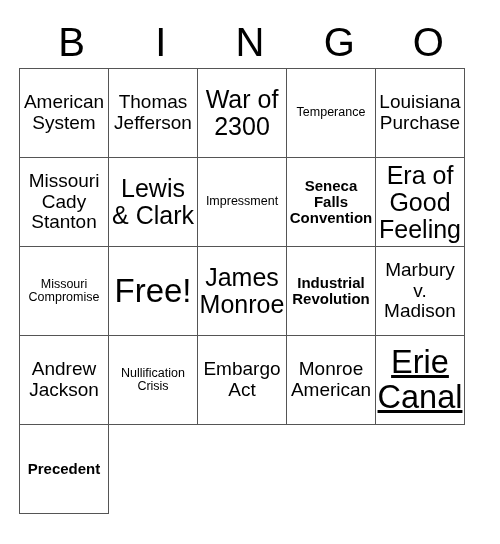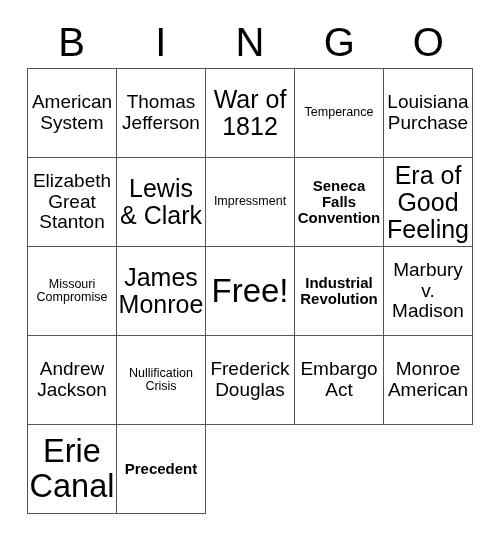--- a/index.html
+++ b/index.html
@@ -39,21 +39,21 @@
     justify-content: center;
     font-size: 40px;
     font-weight: normal;
     line-height: 1;
     letter-spacing: 0;
   }
 
   
   #grid {
     position: absolute;
-    left: 27px;
+    left: 19px;
     top: 68px;
     width: 446px;
     height: 446px;
     border-top: 1px solid #555555;
     border-left: 1px solid #555555;
     box-sizing: border-box;
     display: grid;
     grid-template-columns: repeat(5, 1fr);
     grid-template-rows: repeat(5, 1fr);
   }
@@ -97,78 +97,75 @@
 
   <div id="grid">
 
     <div class="cell">
         <span class="cell-text s-md">American System</span>
       </div>
     <div class="cell">
         <span class="cell-text s-md">Thomas Jefferson</span>
       </div>
     <div class="cell">
-        <span class="cell-text s-lg">War of 1812</span>
+        <span class="cell-text s-lg">War of 2300</span>
       </div>
     <div class="cell">
         <span class="cell-text s-xs">Temperance</span>
       </div>
     <div class="cell">
         <span class="cell-text s-md">Louisiana Purchase</span>
       </div>
 
     <div class="cell">
-        <span class="cell-text s-md">Elizabeth Great Stanton</span>
+        <span class="cell-text s-md">Missouri Cady Stanton</span>
       </div>
     <div class="cell">
         <span class="cell-text s-lg">Lewis &amp; Clark</span>
       </div>
     <div class="cell">
         <span class="cell-text s-xs">Impressment</span>
       </div>
     <div class="cell">
         <span class="cell-text s-sm">Seneca Falls Convention</span>
       </div>
     <div class="cell">
         <span class="cell-text s-lg">Era of Good Feeling</span>
       </div>
 
     <div class="cell">
         <span class="cell-text s-xs">Missouri Compromise</span>
       </div>
     <div class="cell">
-        <span class="cell-text s-lg">James Monroe</span>
+        <span class="cell-text s-xl">Free!</span>
       </div>
     <div class="cell">
-        <span class="cell-text s-xl">Free!</span>
+        <span class="cell-text s-lg">James Monroe</span>
       </div>
     <div class="cell">
         <span class="cell-text s-sm">Industrial Revolution</span>
       </div>
 
     <div class="cell">
         <span class="cell-text s-md">Marbury v. Madison</span>
       </div>
     <div class="cell">
         <span class="cell-text s-md">Andrew Jackson</span>
       </div>
     <div class="cell">
         <span class="cell-text s-xs">Nullification Crisis</span>
       </div>
-    <div class="cell">
-        <span class="cell-text s-md">Frederick Douglas</span>
-      </div>
 
     <div class="cell">
         <span class="cell-text s-md">Embargo Act</span>
       </div>
     <div class="cell">
         <span class="cell-text s-md">Monroe American</span>
       </div>
     <div class="cell">
-        <span class="cell-text s-xl" style="font-size: 32.5px;">Erie Canal</span>
+        <span class="cell-text s-xl" style="font-size: 32.5px; text-decoration: underline;">Erie Canal</span>
       </div>
     <div class="cell">
         <span class="cell-text s-sm">Precedent</span>
       </div>
   </div>
 
 </div>
 
 </body></html>

